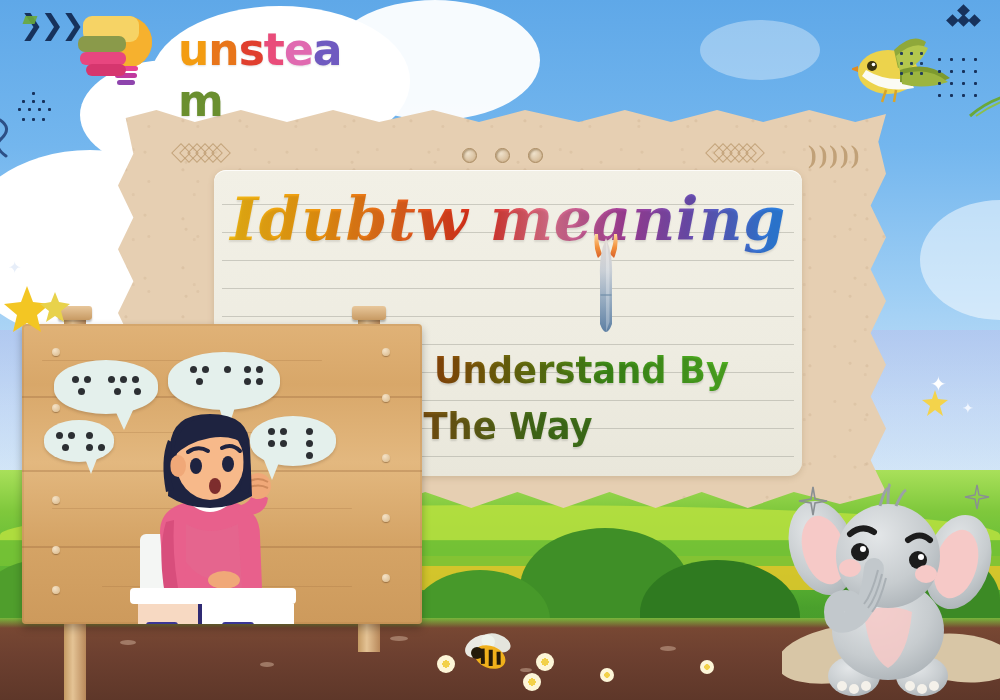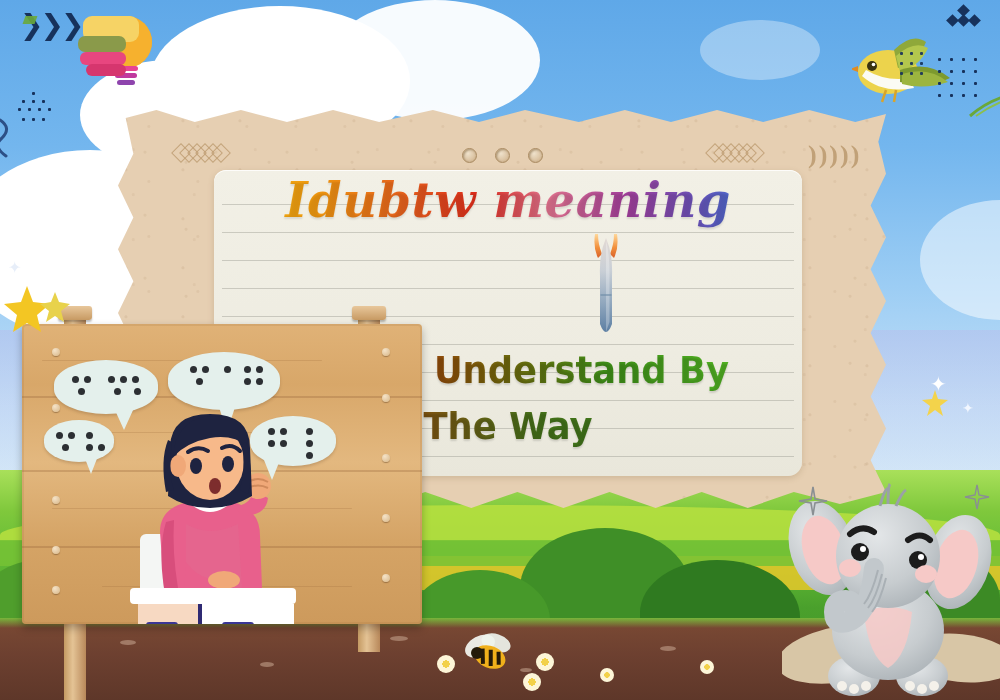--- a/index.html
+++ b/index.html
@@ -70,23 +70,23 @@
   }
   .diamond-row{ display:flex; }
   .dm{
     width:14px;height:14px;border:1.6px solid #bb9a6e; transform:rotate(45deg);
     margin-left:-6px; opacity:.8;
   }
   .chev{ position:absolute; color:#bb9a6e; font-size:26px; font-weight:700; letter-spacing:2px; opacity:.85; font-family:"Liberation Serif",serif;}
 
   
   .title {
-    position:absolute; left:0; top:2px; width:100%; text-align:center;
+    position:absolute; left:0; top:14px; width:100%; text-align:center;
     font-family:"DejaVu Serif","Liberation Serif",serif;
-    font-weight:bold; font-style:italic; font-size:48px; letter-spacing:.5px;
+    font-weight:bold; font-style:italic; font-size:60px; letter-spacing:.5px;
     background:linear-gradient(90deg,#f5c016 0%,#f19a10 17%,#e8631d 32%,#dd2c1c 45%,#e0738f 57%,#a33f9b 70%,#6a52b8 82%,#2f7fe0 95%);
     -webkit-background-clip:text; background-clip:text; color:transparent;
     -webkit-text-fill-color:transparent;
     text-shadow:0 2px 2px rgba(0,0,0,.10);
     white-space:nowrap;
   }
   .answer {
     position:absolute; left:0; width:100%; text-align:center;
     font-family:"DejaVu Sans","Liberation Sans",sans-serif;
     font-weight:bold; font-size:38px; letter-spacing:0px;
@@ -303,20 +303,23 @@
       <circle cx="58" cy="34" r="26" fill="#f7b733" opacity=".7"></circle>
       <rect x="46" y="58" width="24" height="5" rx="2.5" fill="#e84393"></rect>
       <rect x="47" y="65" width="22" height="5" rx="2.5" fill="#c0399e"></rect>
       <rect x="49" y="72" width="18" height="5" rx="2.5" fill="#8e44ad"></rect>
       <rect x="15" y="8" width="56" height="26" rx="9" fill="#f6d365"></rect>
       <path d="M32 32 L28 44 L42 33 Z" fill="#f6d365"></path>
       <rect x="10" y="28" width="48" height="16" rx="7" fill="#8a9a4a"></rect>
       <rect x="12" y="44" width="46" height="13" rx="6" fill="#e8467f"></rect>
       <rect x="18" y="56" width="40" height="12" rx="6" fill="#d6366e"></rect>
     </svg>
+    <div class="logo-word">
+      <span style="color:#f39c12">u</span><span style="color:#e8751a">n</span><span style="color:#e03f2e">s</span><span style="color:#e94c7a">t</span><span style="color:#e06ab0">e</span><span style="color:#6f5ac0">a</span><span style="color:#6a8f2f">m</span>
+    </div>
   </div>
 
   <div class="sign-wrap">
 
     <div class="post" style="left:42px;top:12px;height:390px;"></div>
     <div class="post" style="left:336px;top:12px;height:340px;"></div>
     <div class="cap" style="left:36px;top:6px;"></div>
     <div class="cap" style="left:330px;top:6px;"></div>
 
     <div class="board">

